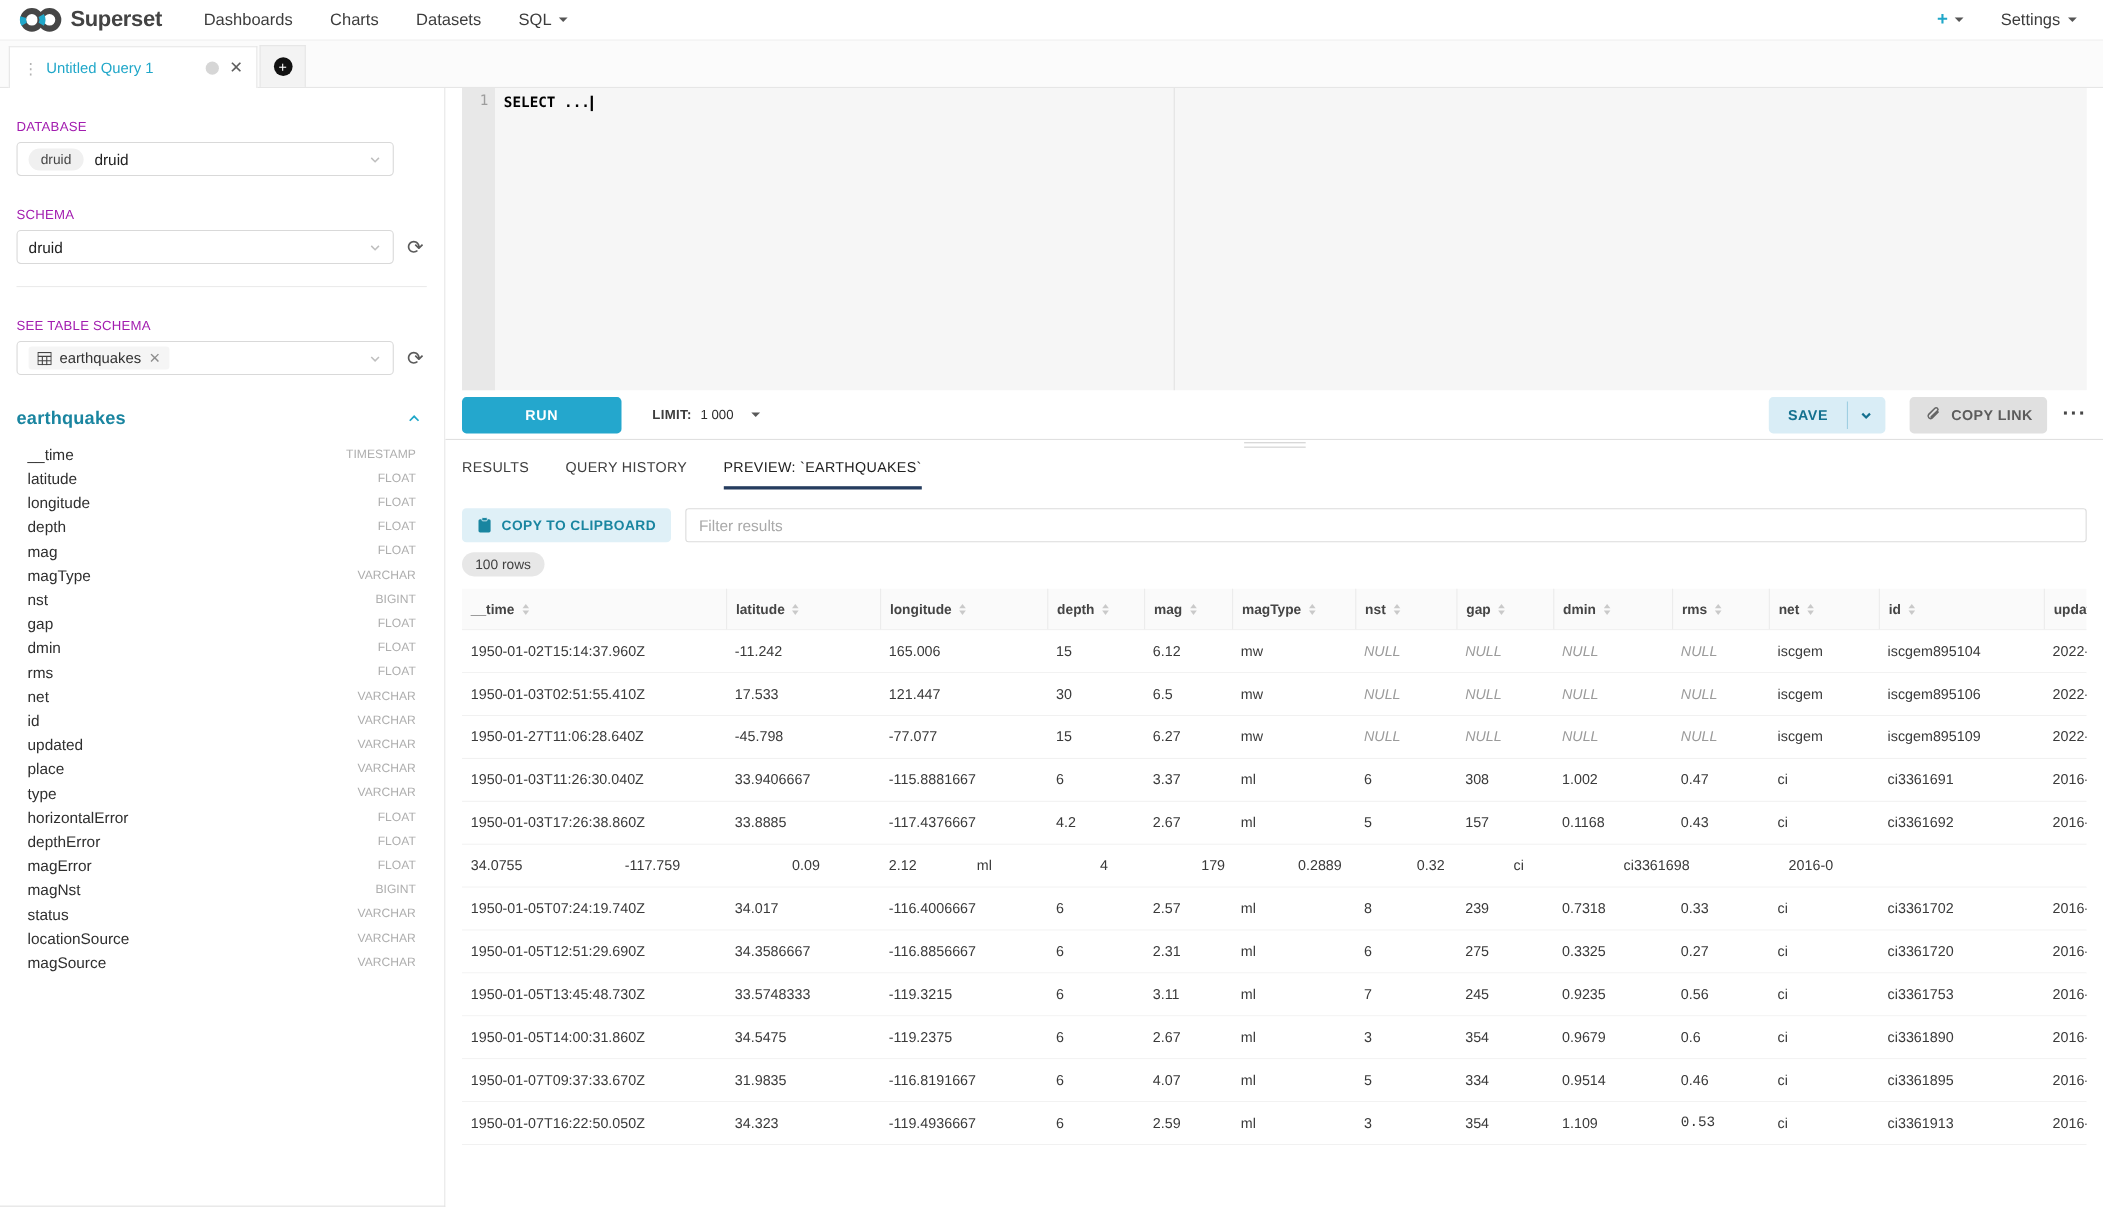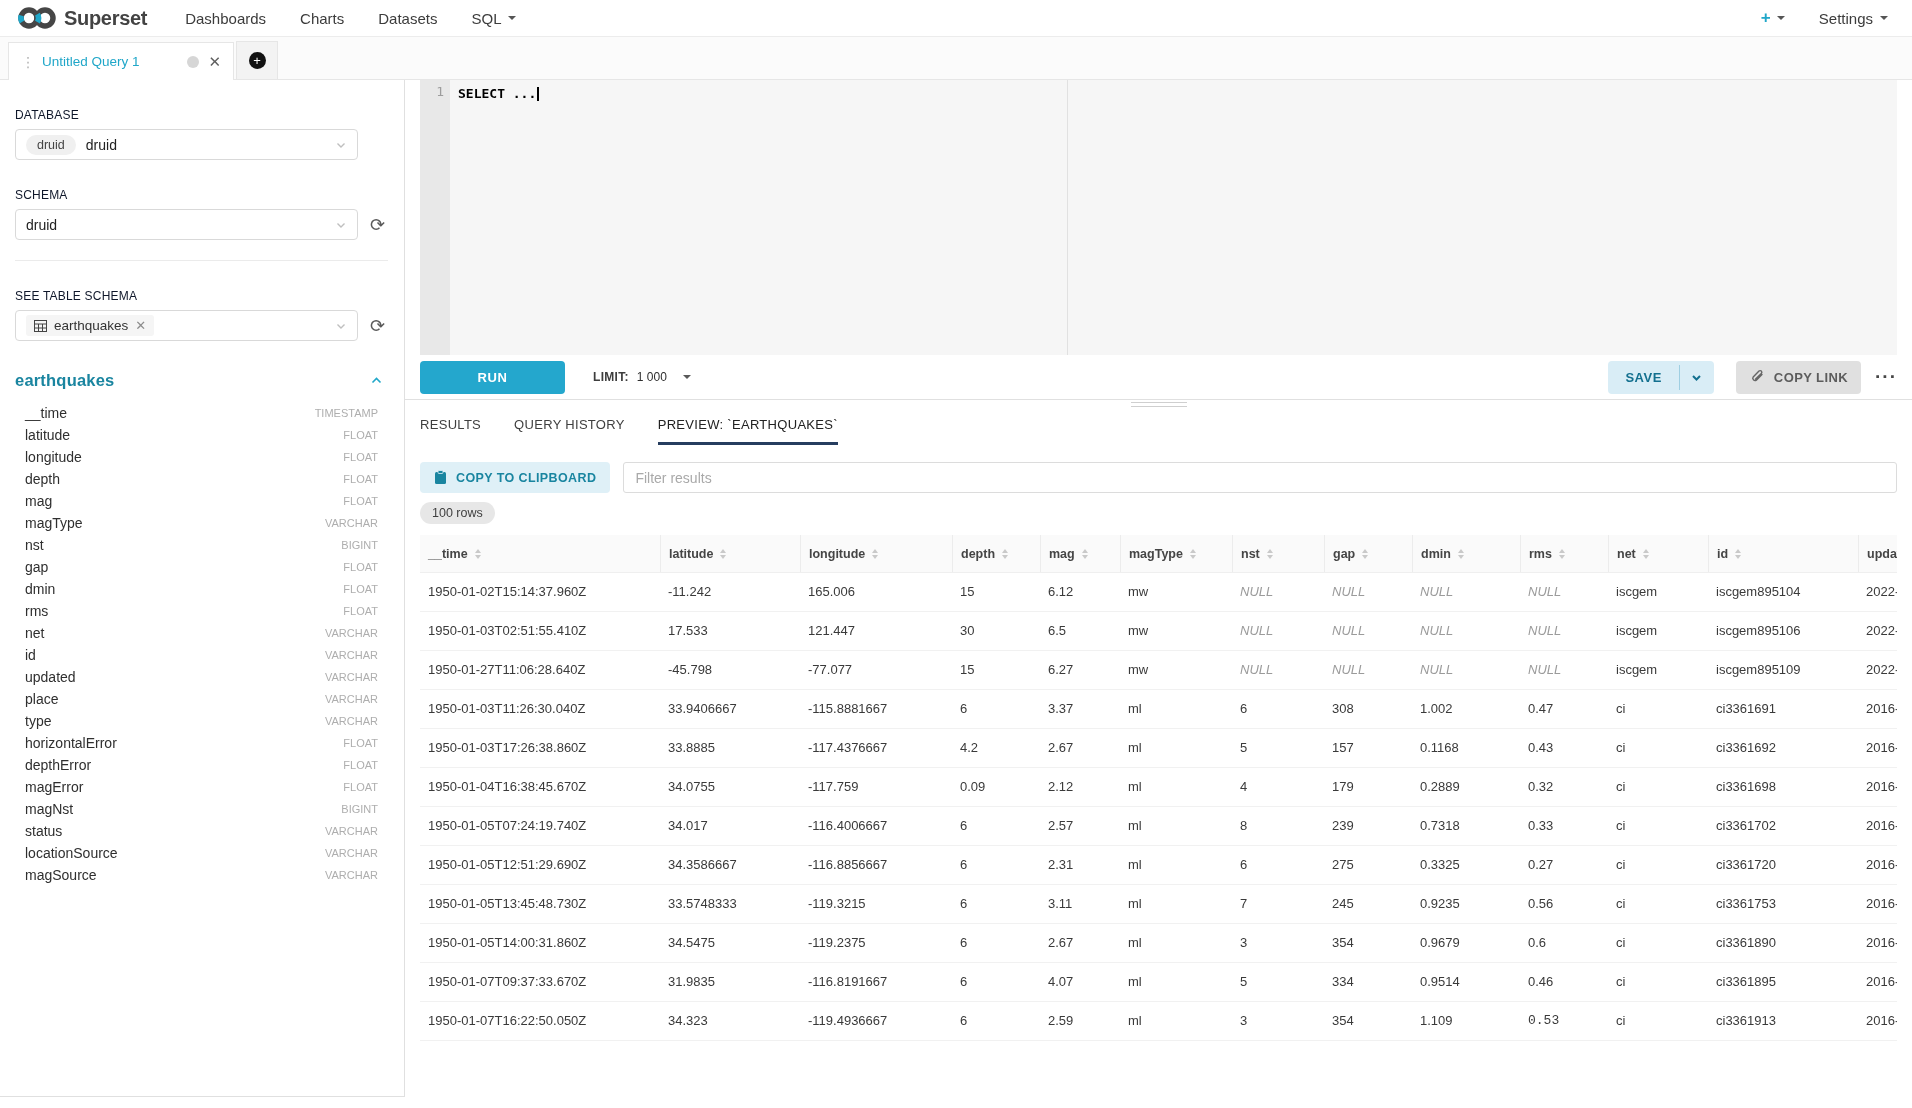--- a/index.html
+++ b/index.html
@@ -29,21 +29,21 @@
   .status-dot { width:12px; height:12px; border-radius:50%; background:#d6d6d6; }
   .tab-close { color:#5f5f5f; font-size:15px; line-height:1; cursor:pointer; }
   .plus-tab { width:42px; height:38px; background:#f3f3f3; border:1px solid #e6e6e6; border-bottom:none;
     margin-left:2px; display:flex; align-items:center; justify-content:center; }
   .plus-circle { width:17px; height:17px; border-radius:50%; background:#111; color:#fff; font-size:13px;
     display:flex; align-items:center; justify-content:center; line-height:1; }
 
   
   .sidebar { position:absolute; top:80px; left:0; width:405px; height:1017px; background:#fff;
     border-right:1px solid #e0e0e0; border-bottom:1px solid #e0e0e0; padding:0 15px; overflow:hidden; }
-  .side-label { font-size:12px; color:#0f172a; letter-spacing:0.2px; margin-top:28px; margin-bottom:7px; }
+  .side-label { font-size:12px; color:#a21caf; letter-spacing:0.2px; margin-top:28px; margin-bottom:7px; }
   .side-row { display:flex; align-items:center; }
   .select { height:31px; border:1px solid #d9d9d9; border-radius:4px; background:#fff; flex:0 0 343px;
     display:flex; align-items:center; padding:0 10px; gap:10px; }
   .select .chev { margin-left:auto; }
   .pill { background:#f0f0f0; border-radius:10px; padding:3px 11px; font-size:12.5px; color:#454545; }
   .select-value { font-size:14px; color:#222; }
   .refresh-btn { margin-left:12px; color:#5a5a5a; font-size:18px; line-height:1; cursor:pointer; }
   .side-divider { border-top:1px solid #ebebeb; margin:20px 0 0 0; width:373px; }
   .chip { background:#f5f5f5; border-radius:3px; display:flex; align-items:center; gap:7px;
     padding:3px 8px; font-size:13.5px; color:#333; }
@@ -557,21 +557,20 @@
                 <div class="g-cell" style="width: 112px;">ml</div>
                 <div class="g-cell" style="width: 92px;">5</div>
                 <div class="g-cell" style="width: 88px;">157</div>
                 <div class="g-cell" style="width: 108px;">0.1168</div>
                 <div class="g-cell" style="width: 88px;">0.43</div>
                 <div class="g-cell" style="width: 100px;">ci</div>
                 <div class="g-cell" style="width: 150px;">ci3361692</div>
                 <div class="g-cell" style="width: 120px;">2016-0</div>
               </div>
               <div class="g-row">
-                <div class="g-cell" style="width: 240px;">1950-01-04T16:38:45.670Z</div>
                 <div class="g-cell" style="width: 140px;">34.0755</div>
                 <div class="g-cell" style="width: 152px;">-117.759</div>
                 <div class="g-cell" style="width: 88px;">0.09</div>
                 <div class="g-cell" style="width: 80px;">2.12</div>
                 <div class="g-cell" style="width: 112px;">ml</div>
                 <div class="g-cell" style="width: 92px;">4</div>
                 <div class="g-cell" style="width: 88px;">179</div>
                 <div class="g-cell" style="width: 108px;">0.2889</div>
                 <div class="g-cell" style="width: 88px;">0.32</div>
                 <div class="g-cell" style="width: 100px;">ci</div>

